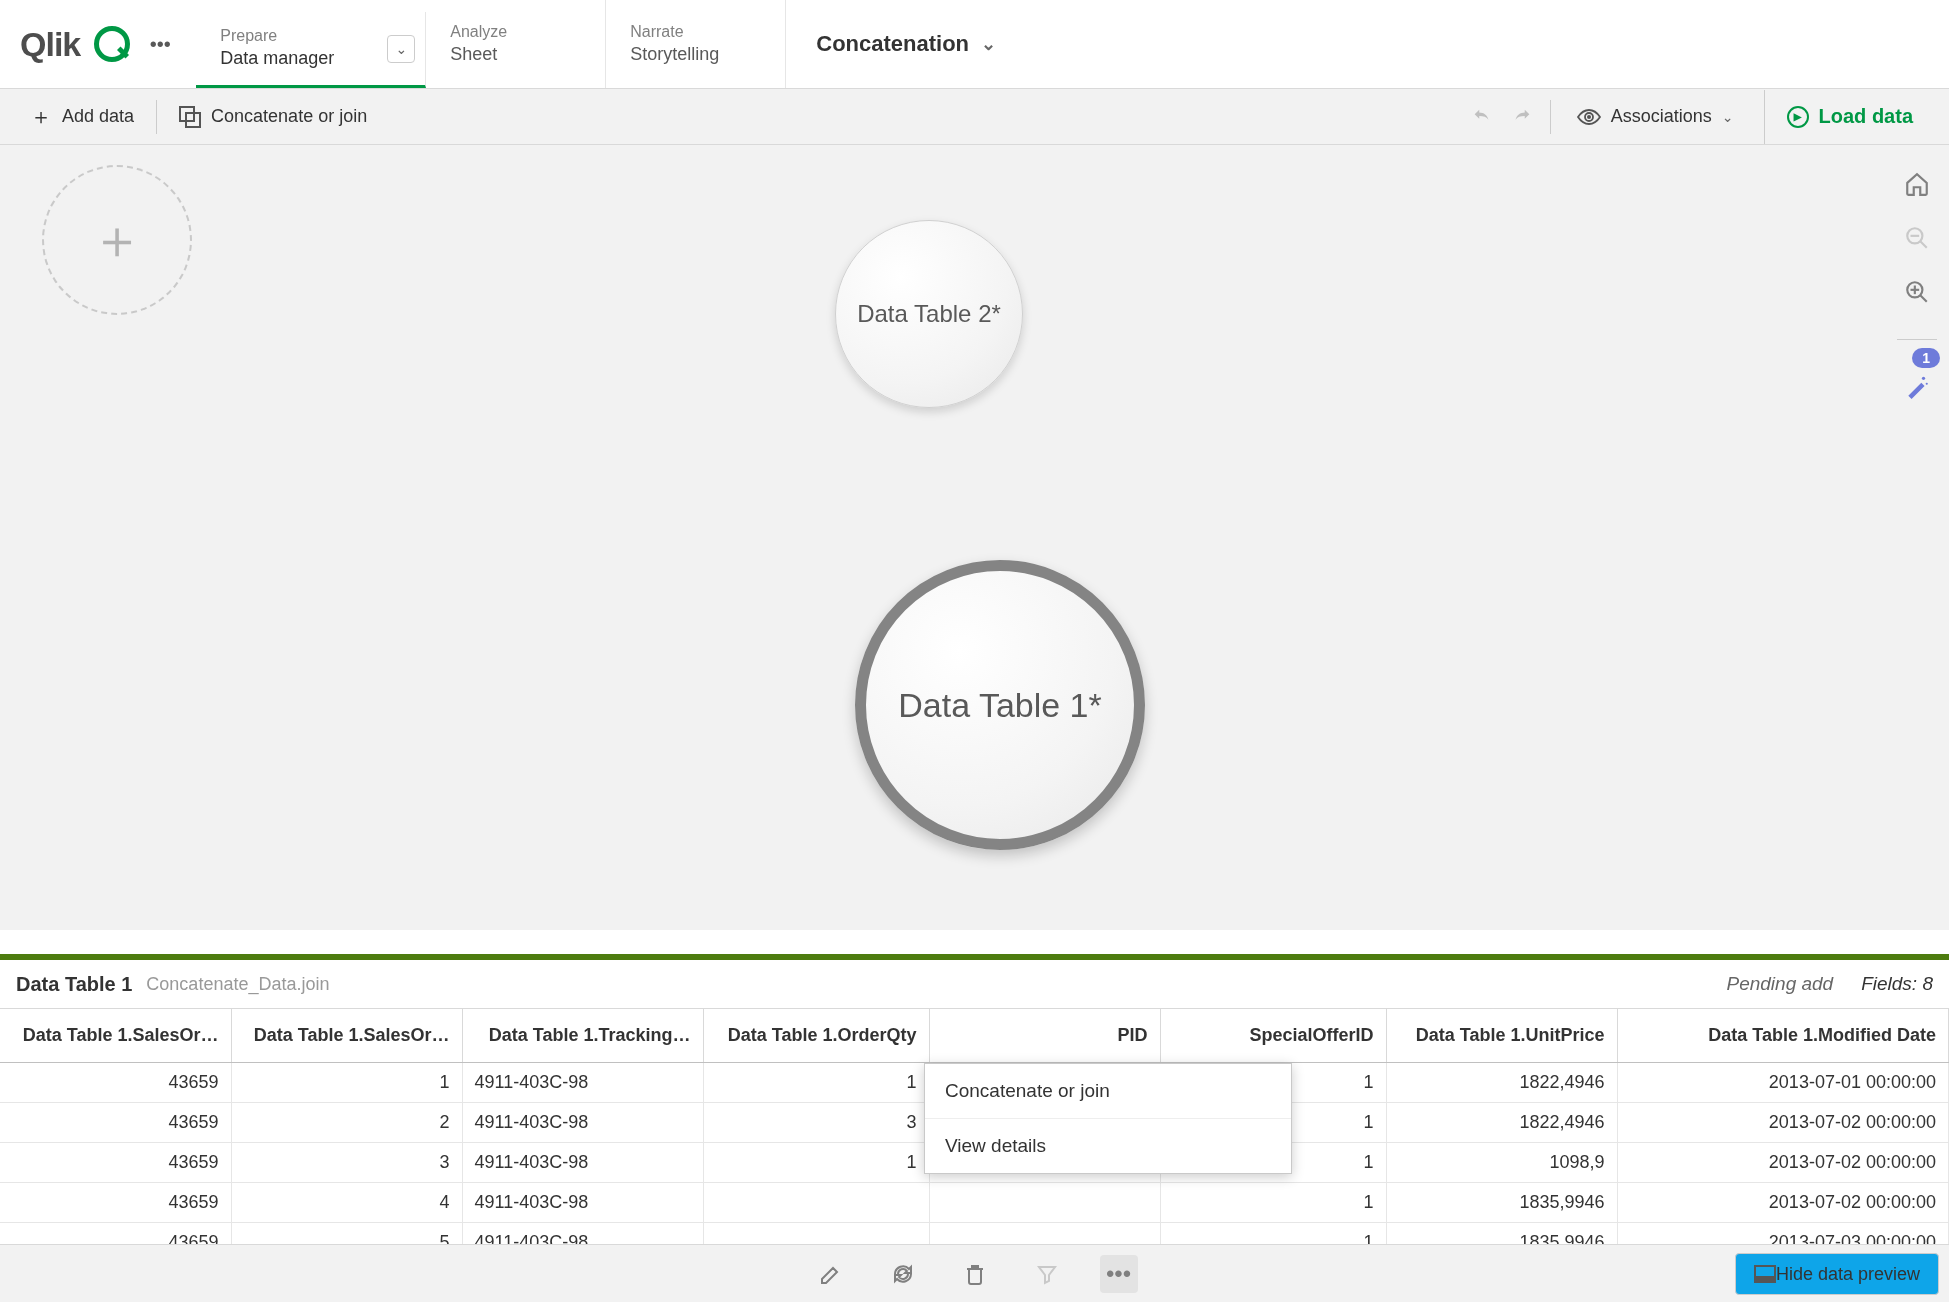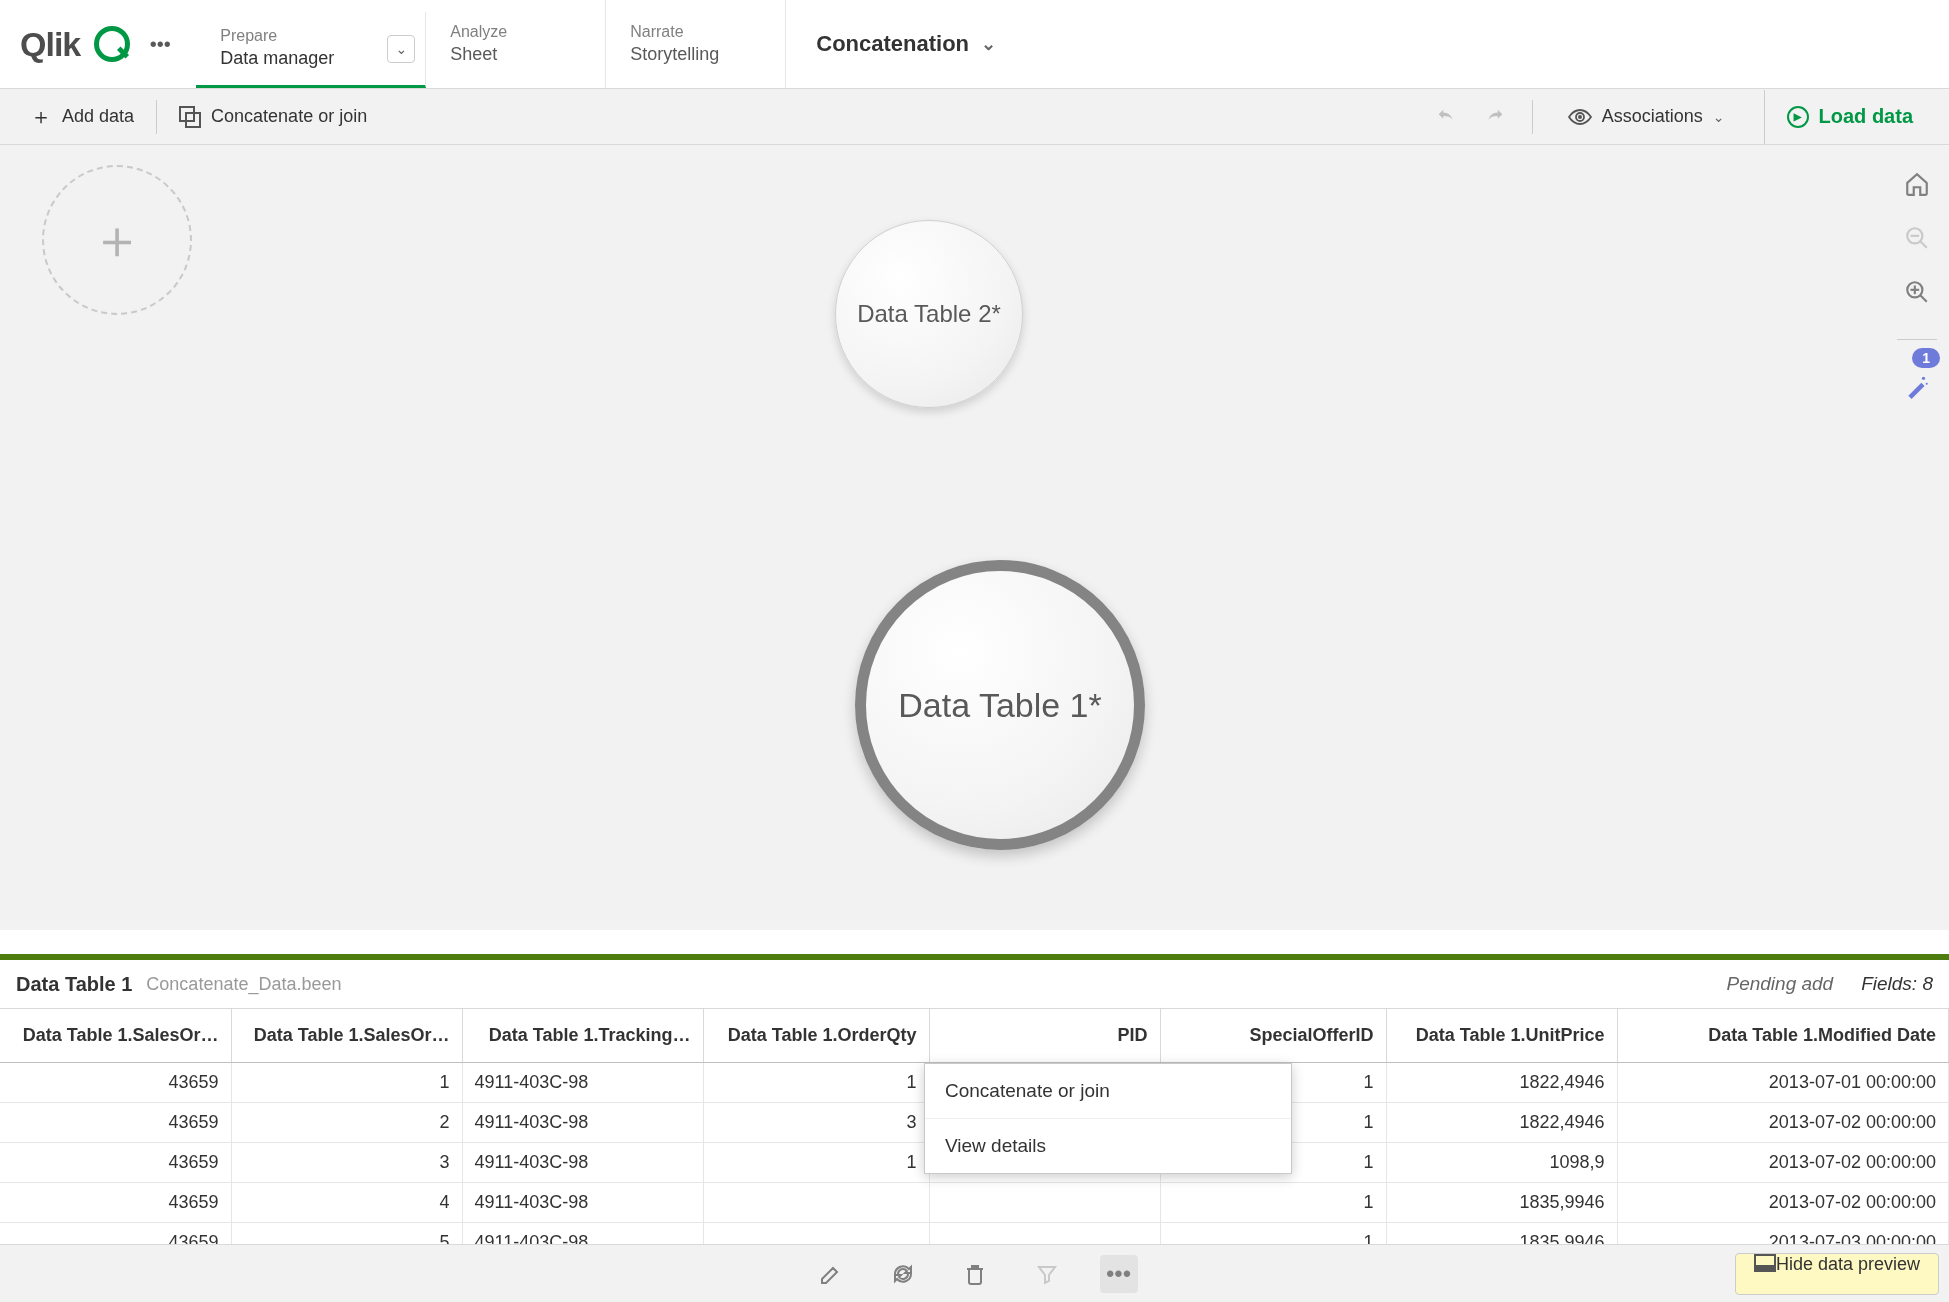--- a/index.html
+++ b/index.html
@@ -19,21 +19,21 @@
 .nav-tab-main { font-size:18px; color:#595959; line-height:1.3; }
 .nav-tab.active .nav-tab-main { color:#333; font-weight:500; }
 .nav-tab-chevron { position:absolute; right:10px; top:50%; transform:translateY(-50%); width:28px; height:28px; border:1px solid #ccc; border-radius:4px; display:flex; align-items:center; justify-content:center; font-size:14px; color:#666; }
 .app-name-area { display:flex; align-items:center; padding:0 30px; gap:12px; font-size:22px; font-weight:600; color:#333; }
 
 
 .toolbar { height:56px; background:#f2f2f2; border-bottom:1px solid #d9d9d9; display:flex; align-items:center; padding:0 14px; }
 .toolbar-left { display:flex; align-items:center; gap:0px; }
 .toolbar-btn { display:flex; align-items:center; gap:10px; padding:0 16px; height:38px; cursor:pointer; font-size:18px; color:#333; }
 .toolbar-sep { width:1px; height:34px; background:#ccc; margin:0 6px; }
-.toolbar-right { margin-left:auto; display:flex; align-items:center; gap:13px; }
+.toolbar-right { margin-left:auto; display:flex; align-items:center; gap:4px; }
 .icon-btn { width:36px; height:36px; display:flex; align-items:center; justify-content:center; cursor:pointer; color:#808080; font-size:20px; }
 .icon-btn.disabled { color:#c0c0c0; cursor:default; }
 .assoc-btn { display:flex; align-items:center; gap:10px; padding:0 16px; height:38px; cursor:pointer; font-size:18px; color:#333; }
 .load-btn { display:flex; align-items:center; gap:10px; padding:0 22px; height:54px; cursor:pointer; font-size:20px; font-weight:600; color:#009845; border-left:1px solid #ccc; margin-left:10px; }
 .load-circle { width:22px; height:22px; border:2px solid #009845; border-radius:50%; display:flex; align-items:center; justify-content:center; font-size:10px; }
 
 
 .canvas { position:relative; height:785px; background:#f2f2f2; }
 .add-bubble { position:absolute; left:42px; top:20px; width:150px; height:150px; border:2px dashed #c9c9c9; border-radius:50%; display:flex; align-items:center; justify-content:center; font-size:54px; color:#b3b3b3; cursor:pointer; background:#f2f2f2; }
 .bubble-small { position:absolute; left:835px; top:75px; width:188px; height:188px; border-radius:50%; background:radial-gradient(circle at 35% 30%,#fff 0%,#f4f4f4 60%,#e8e8e8 100%); border:1px solid #d0d0d0; box-shadow:0 4px 10px rgba(0,0,0,0.15); display:flex; align-items:center; justify-content:center; font-size:24px; color:#595959; cursor:pointer; }
@@ -66,21 +66,21 @@
 .ctx-item { padding:16px 20px; font-size:19px; color:#333; cursor:pointer; border-bottom:1px solid #eee; }
 .ctx-item.disabled { color:#b3b3b3; cursor:default; }
 .ctx-item:last-child { border-bottom:none; }
 
 
 .bottom-bar { position:absolute; bottom:0; left:0; right:0; height:58px; background:#f2f2f2; border-top:1px solid #d9d9d9; display:flex; align-items:center; }
 .bottom-center { margin:0 auto; display:flex; align-items:center; gap:34px; }
 .bottom-icon { font-size:24px; color:#808080; cursor:pointer; width:38px; height:38px; display:flex; align-items:center; justify-content:center; }
 .bottom-icon.dim { color:#c9c9c9; cursor:default; }
 .bottom-icon.active { background:#e3e3e3; border-radius:4px; }
-.hide-preview { position:absolute; right:10px; top:8px; height:42px; background:#fef9c3; border:1px solid #ccc; border-radius:4px; display:flex; align-items:flex-start; padding:0 18px; font-size:18px; color:#333; cursor:pointer; }
+.hide-preview { position:absolute; right:10px; top:8px; height:42px; background:#0ea5e9; border:1px solid #ccc; border-radius:4px; display:flex; align-items:center; padding:0 18px; font-size:18px; color:#333; cursor:pointer; }
 
 svg { display:block; }
 </style>
 </head>
 <body>
 
 <div class="topbar">
   <div class="logo-area">
     <span class="logo-text">Qlik</span>
     <span class="logo-q"></span>
@@ -190,21 +190,21 @@
           <path d="M4 20l12-12 3 3L7 23z" fill="#6e7bda"></path>
           <circle cx="18" cy="4" r="1.5" fill="#6e7bda"></circle>
           <circle cx="21" cy="9" r="1" fill="#6e7bda"></circle>
         </svg>
     </span>
   </div>
 </div>
 
 <div class="preview-header">
   <span class="preview-title">Data Table 1</span>
-  <span class="preview-sub">Concatenate_Data.been</span>
+  <span class="preview-sub">Concatenate_Data.join</span>
   <div class="preview-right">
     <span class="pending">Pending add</span>
     <span class="fields">Fields: 8</span>
   </div>
 </div>
 
 <div class="table-wrap">
   <table>
     <colgroup>
       <col style="width:230px">

